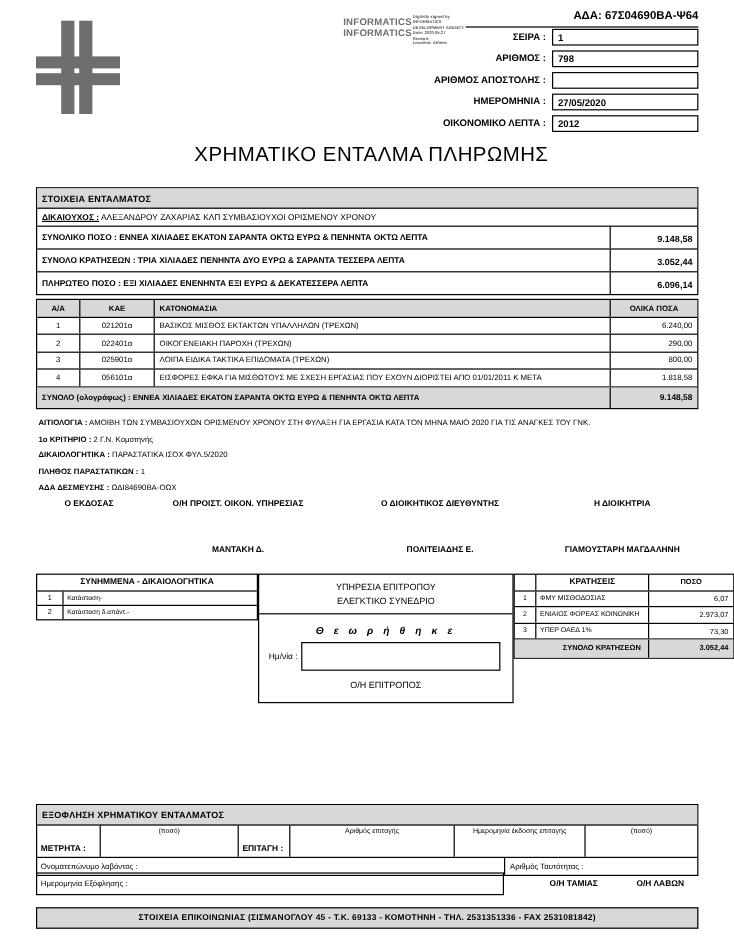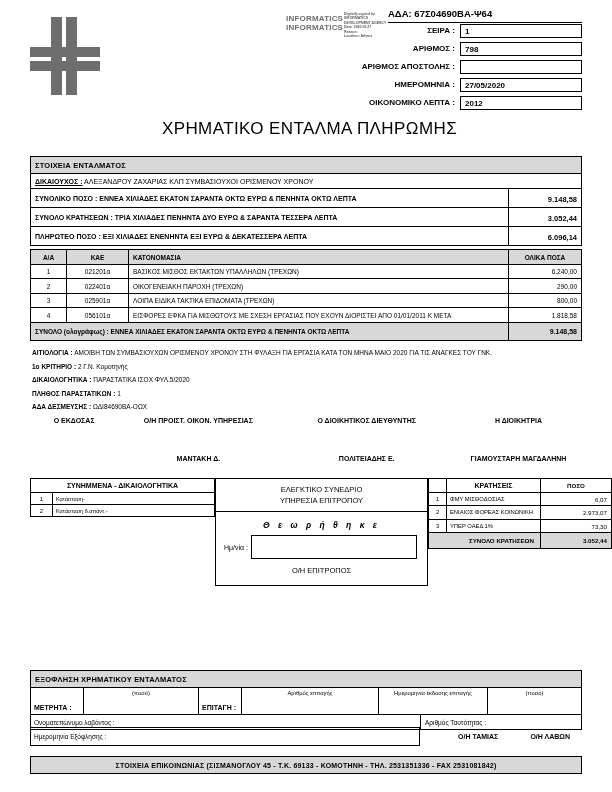--- a/index.html
+++ b/index.html
@@ -6,21 +6,21 @@
   html,body { background:#fff; }
   body { font-family:"Liberation Sans", sans-serif; color:#000; }
   #page { position:relative; width:612px; height:792px; background:#fff; overflow:hidden; }
 
   
   .logo { position:absolute; left:30px; top:17px; width:70px; height:78px; }
   .org { position:absolute; left:104px; top:19px; }
   .org div { font-size:8px; font-weight:bold; letter-spacing:.3px; margin-bottom:7.5px; white-space:nowrap; }
   .stamp-agency { position:absolute; left:286px; top:14px; color:#6e6e6e; font-size:8px; font-weight:bold; line-height:9px; letter-spacing:.2px; }
   .stamp-details { position:absolute; left:344px; top:12px; width:62px; color:#5a5a5a; font-size:3.5px; line-height:4.4px; font-weight:bold; }
-  .ada { position:absolute; left:388px; top:8px; width:194px; text-align:left; font-size:9.5px; font-weight:bold; border-bottom:1.5px solid #000; padding-bottom:3px; }
+  .ada { position:absolute; left:388px; top:8px; width:194px; text-align:right; font-size:9.5px; font-weight:bold; border-bottom:1.5px solid #000; padding-bottom:3px; }
   .hfields { position:absolute; right:30px; top:24px; }
   .hfield { display:flex; align-items:center; justify-content:flex-end; margin-bottom:4.5px; }
   .hfield .flabel { font-size:8px; font-weight:bold; margin-right:5px; white-space:nowrap; }
   .hfield .fbox { width:122px; height:13.5px; border:1.4px solid #000; font-size:8px; font-weight:bold; padding:1.5px 0 0 4px; }
 
   .title { position:absolute; top:119px; left:0; width:576px; text-align:center; font-size:17px; letter-spacing:.4px;padding-left:43px; }
 
   .content { position:absolute; left:30px; top:156px; width:552px; }
   .box { border:1.5px solid #000; }
   .bar { background:#d8d8d8; font-weight:bold; font-size:7.5px; padding:4px 4px 3px; border-bottom:1.5px solid #000; letter-spacing:.2px; }
@@ -278,22 +278,22 @@
         <div class="atxt">Κατάσταση-</div>
       </div>
       <div class="arow">
         <div class="anum">2</div>
         <div class="atxt">Κατάσταση δ.απάντ.-</div>
       </div>
     </div>
 
     <div class="audit">
       <div class="audit-hdr">
+        <div>ΥΠΗΡΕΣΙΑ ΕΠΙΤΡΟΠΟΥ</div>
         <div>ΕΛΕΓΚΤΙΚΟ ΣΥΝΕΔΡΙΟ</div>
-        <div>ΥΠΗΡΕΣΙΑ ΕΠΙΤΡΟΠΟΥ</div>
       </div>
       <div class="approved">Θ ε ω ρ ή θ η κ ε</div>
       <div class="date-row">
         <span class="dlbl">Ημ/νία :</span>
         <span class="dbox"></span>
       </div>
       <div class="commissioner">Ο/Η ΕΠΙΤΡΟΠΟΣ</div>
     </div>
 
     <div class="deduct">

